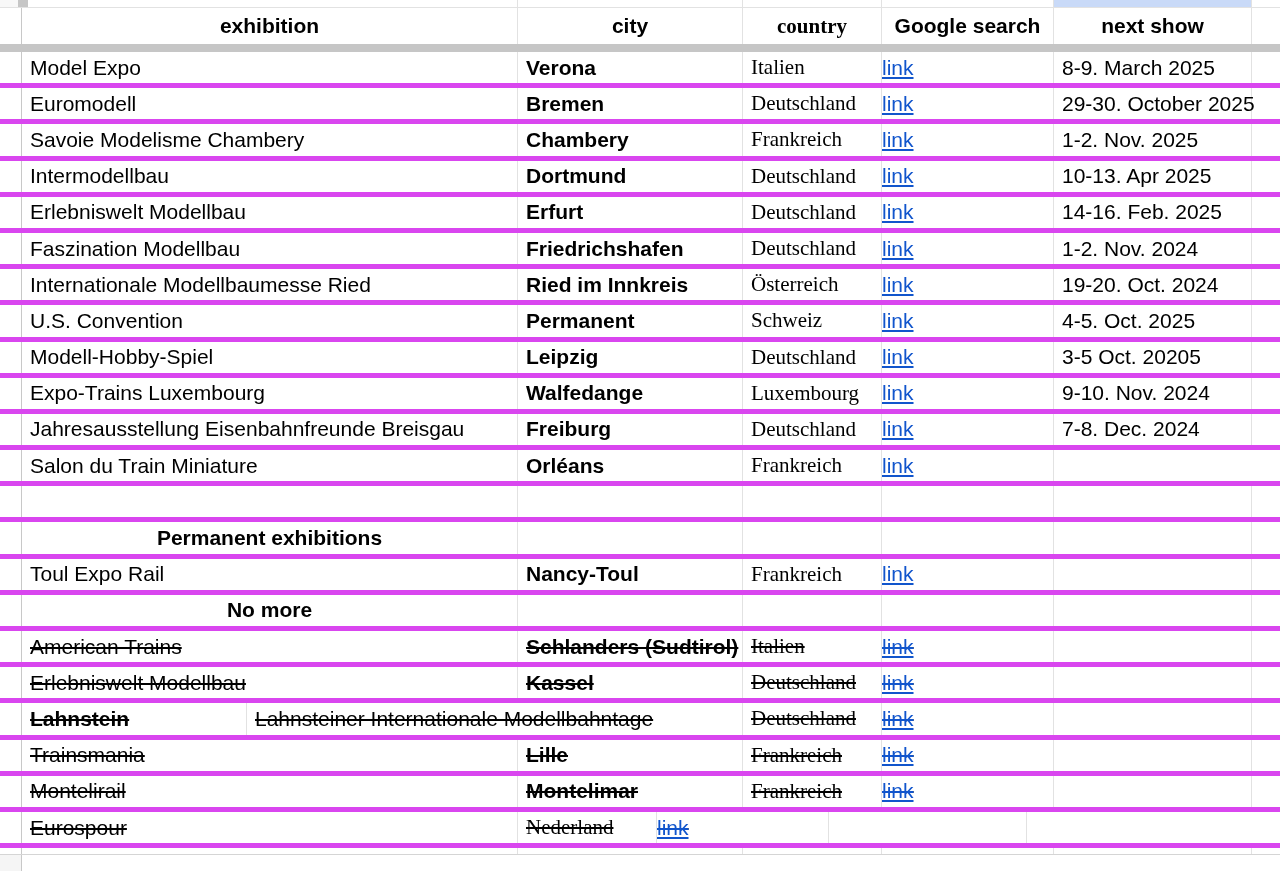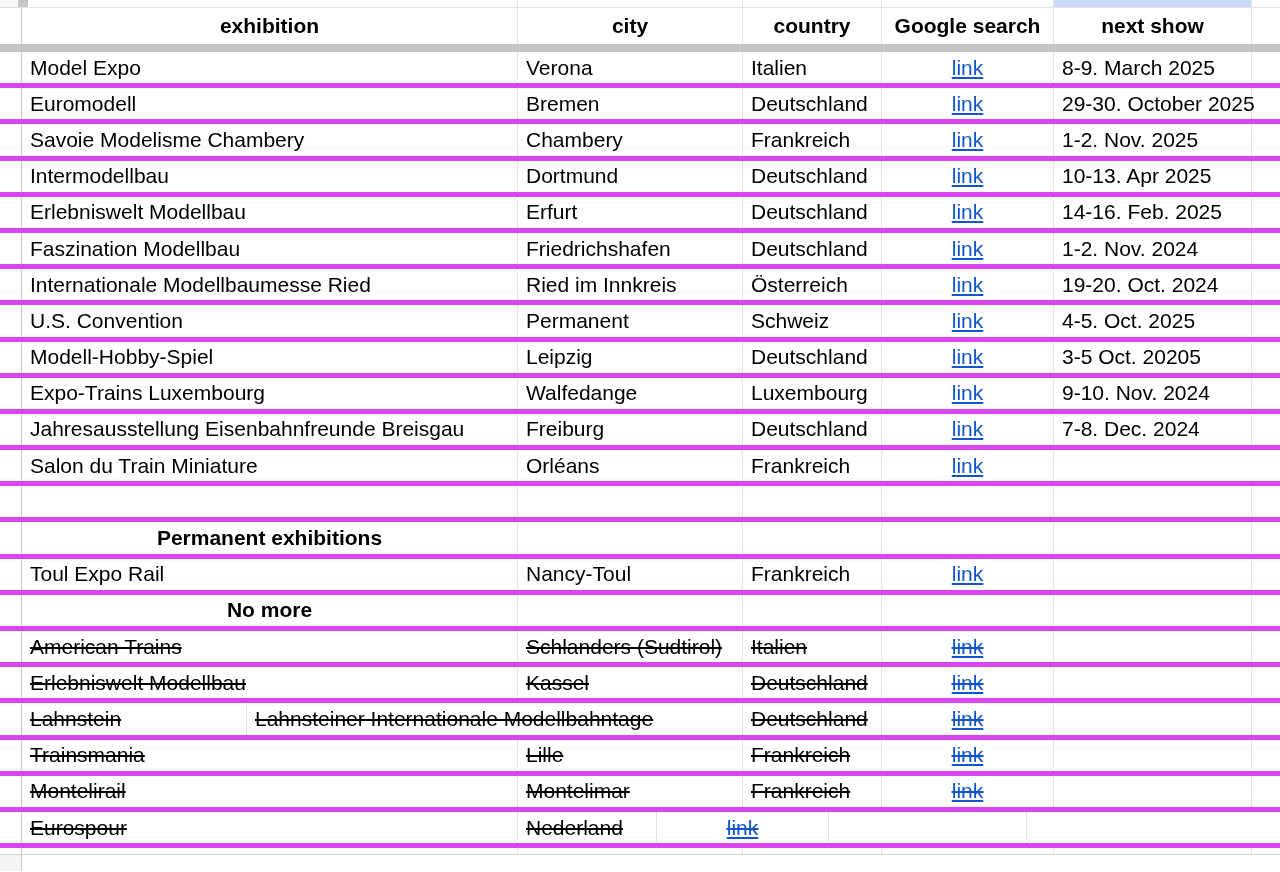--- a/index.html
+++ b/index.html
@@ -14,23 +14,23 @@
   .row{display:flex;height:36.2px;border-bottom:5px solid #d946ef;box-sizing:border-box;}
   .cell{
     box-sizing:border-box;
     border-right:1px solid #e2e2e2;
     padding-left:8px;padding-right:2px;
     display:flex;align-items:center;
     white-space:nowrap;overflow:visible;
   }
   .c-sliver{width:22px;padding:0;border-right:1px solid #c8c8c8;}
   .c-exh{width:496px;}
-  .c-city{width:225px;}
-  .c-country{width:139px;}
-  .c-search{width:172px;justify-content:center;padding:0;}
+  .c-city{width:225px;font-weight:bold;}
+  .c-country{width:139px;font-family:Liberation Serif, serif;}
+  .c-search{width:172px;padding:0;}
   .c-next{width:198px;}
   .c-tail{flex:1;border-right:none;}
   .header-row{height:36px;border-bottom:none;}
   .hcell{font-weight:bold;justify-content:center;padding:0;}
   .freeze-band{height:8px;background:#c6c6c6;}
   .top-partial{display:flex;height:8px;border-bottom:1px solid #e2e2e2;box-sizing:border-box;}
   .top-partial .cell{align-items:stretch;}
   .tp-rowhead{width:18px;background:#f8f8f8;border-right:none;padding:0;}
   .tp-corner{width:10px;background:#c6c6c6;border-right:none;padding:0;}
   .tp-exh{width:490px;}

